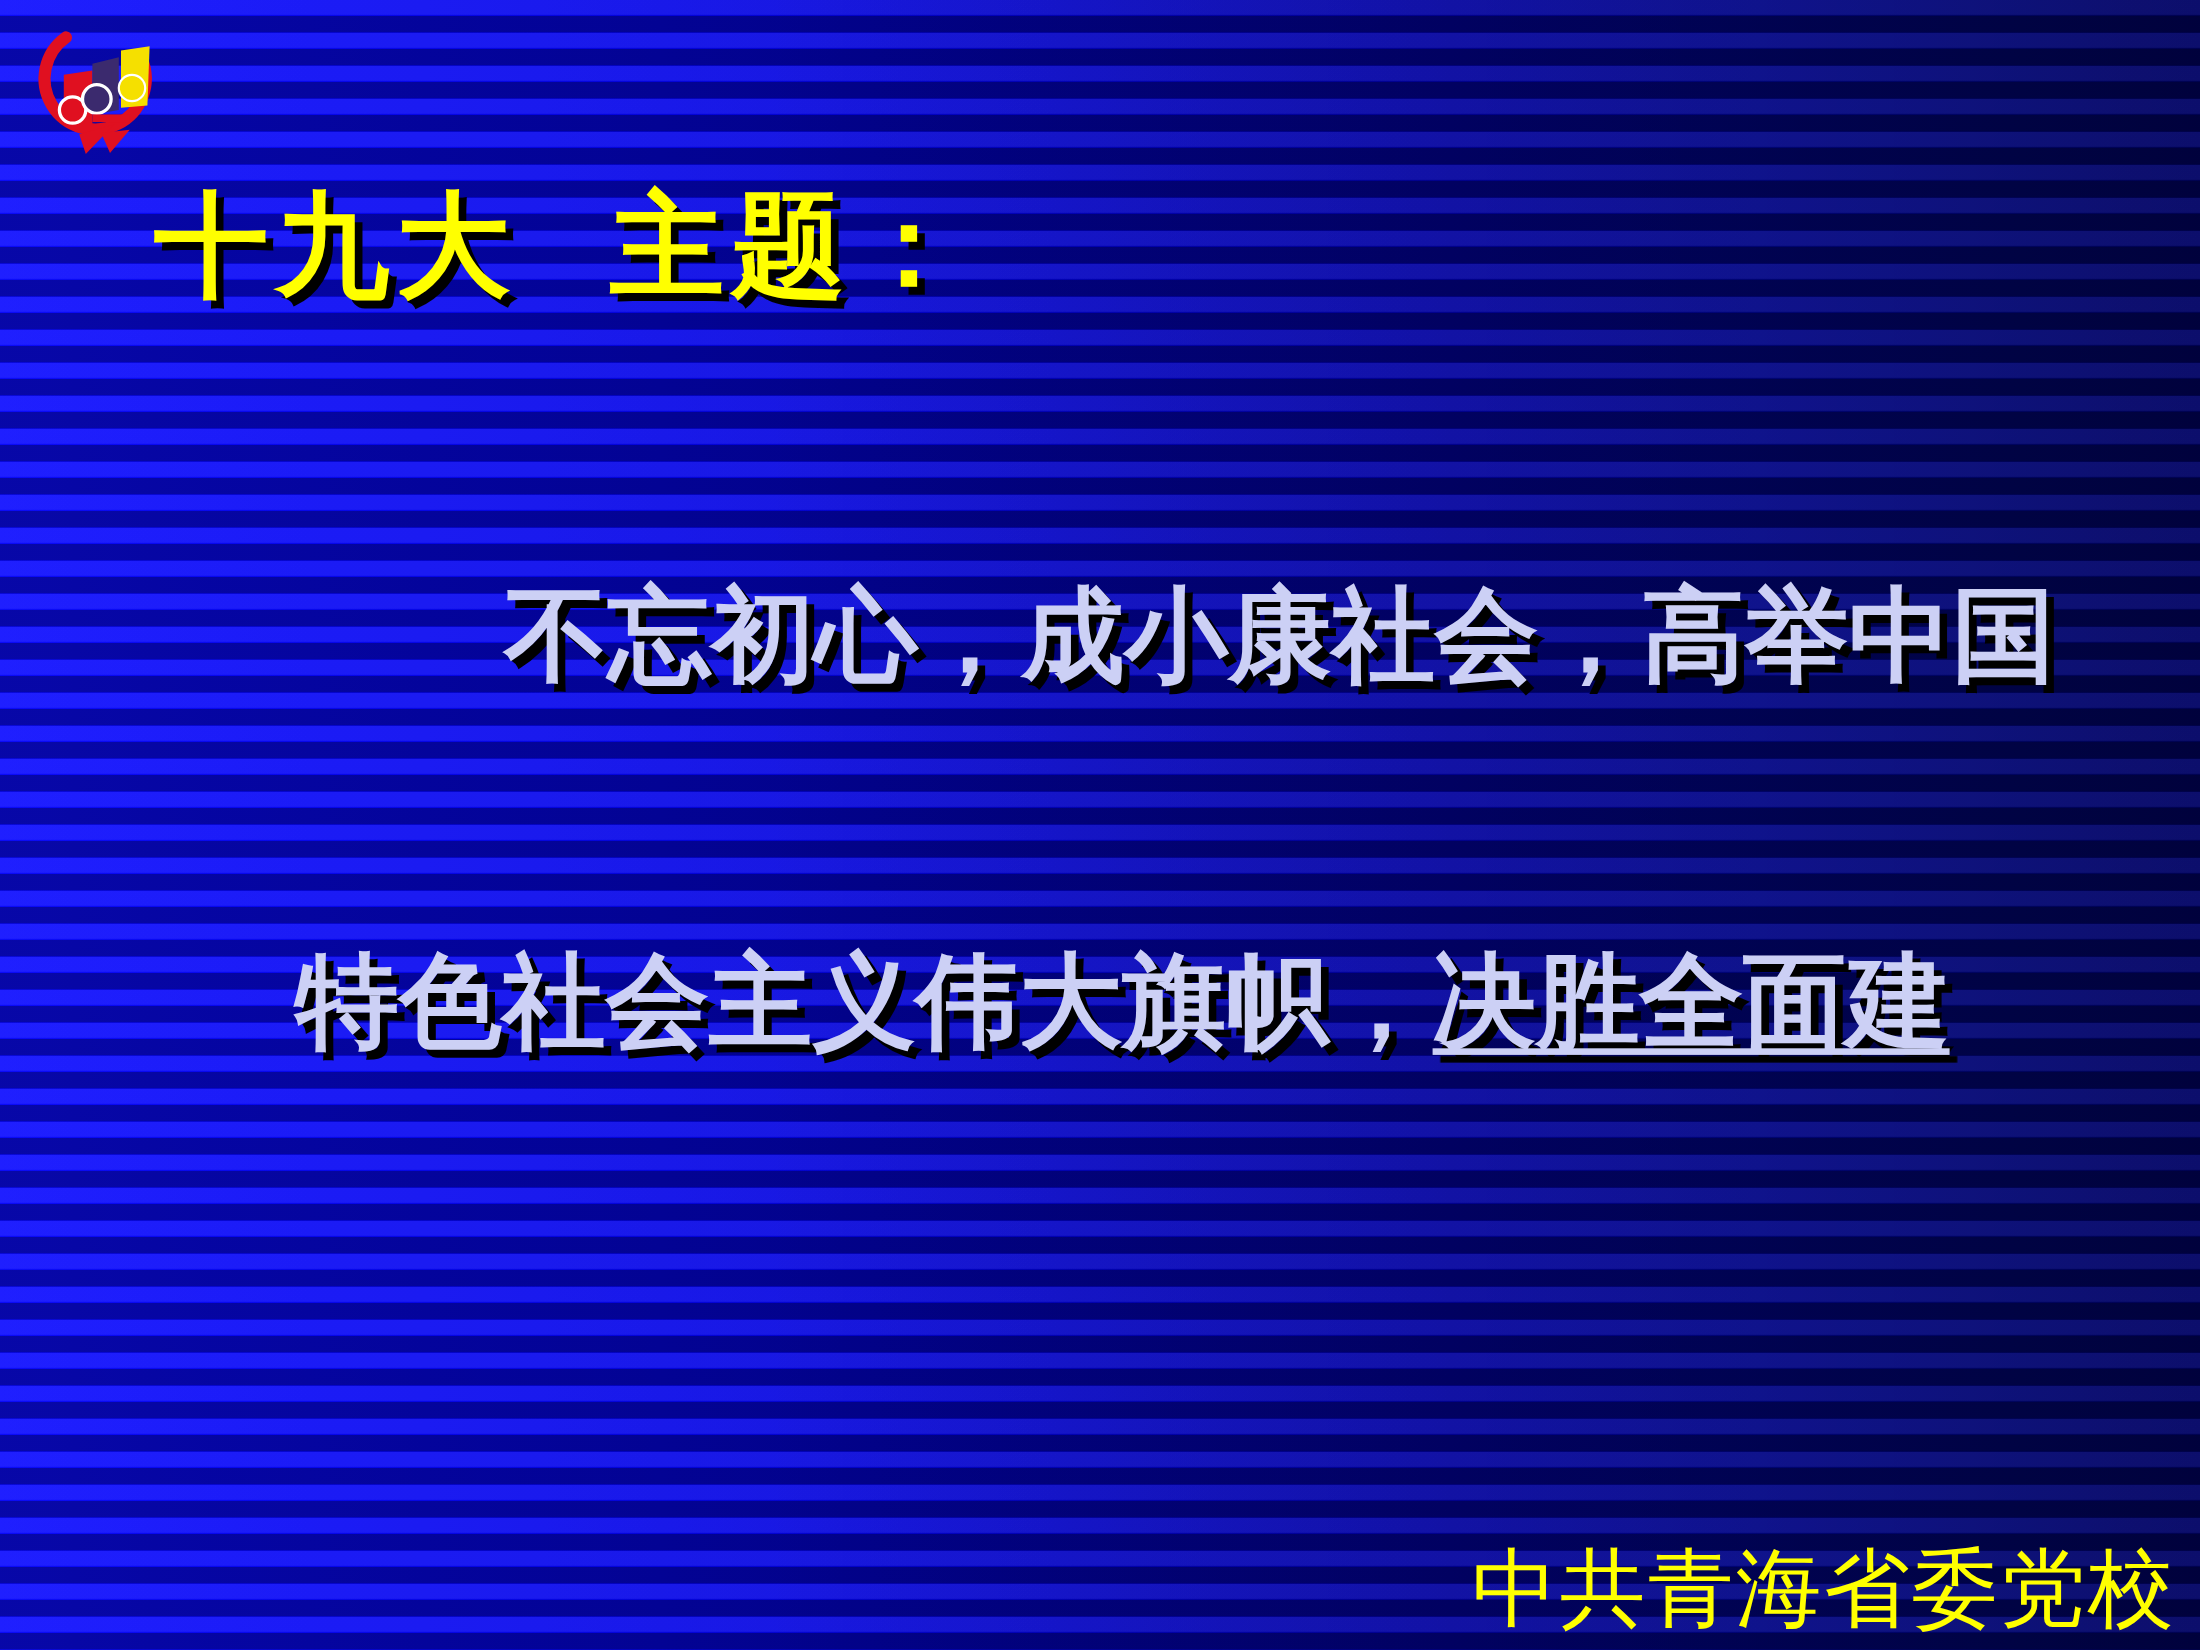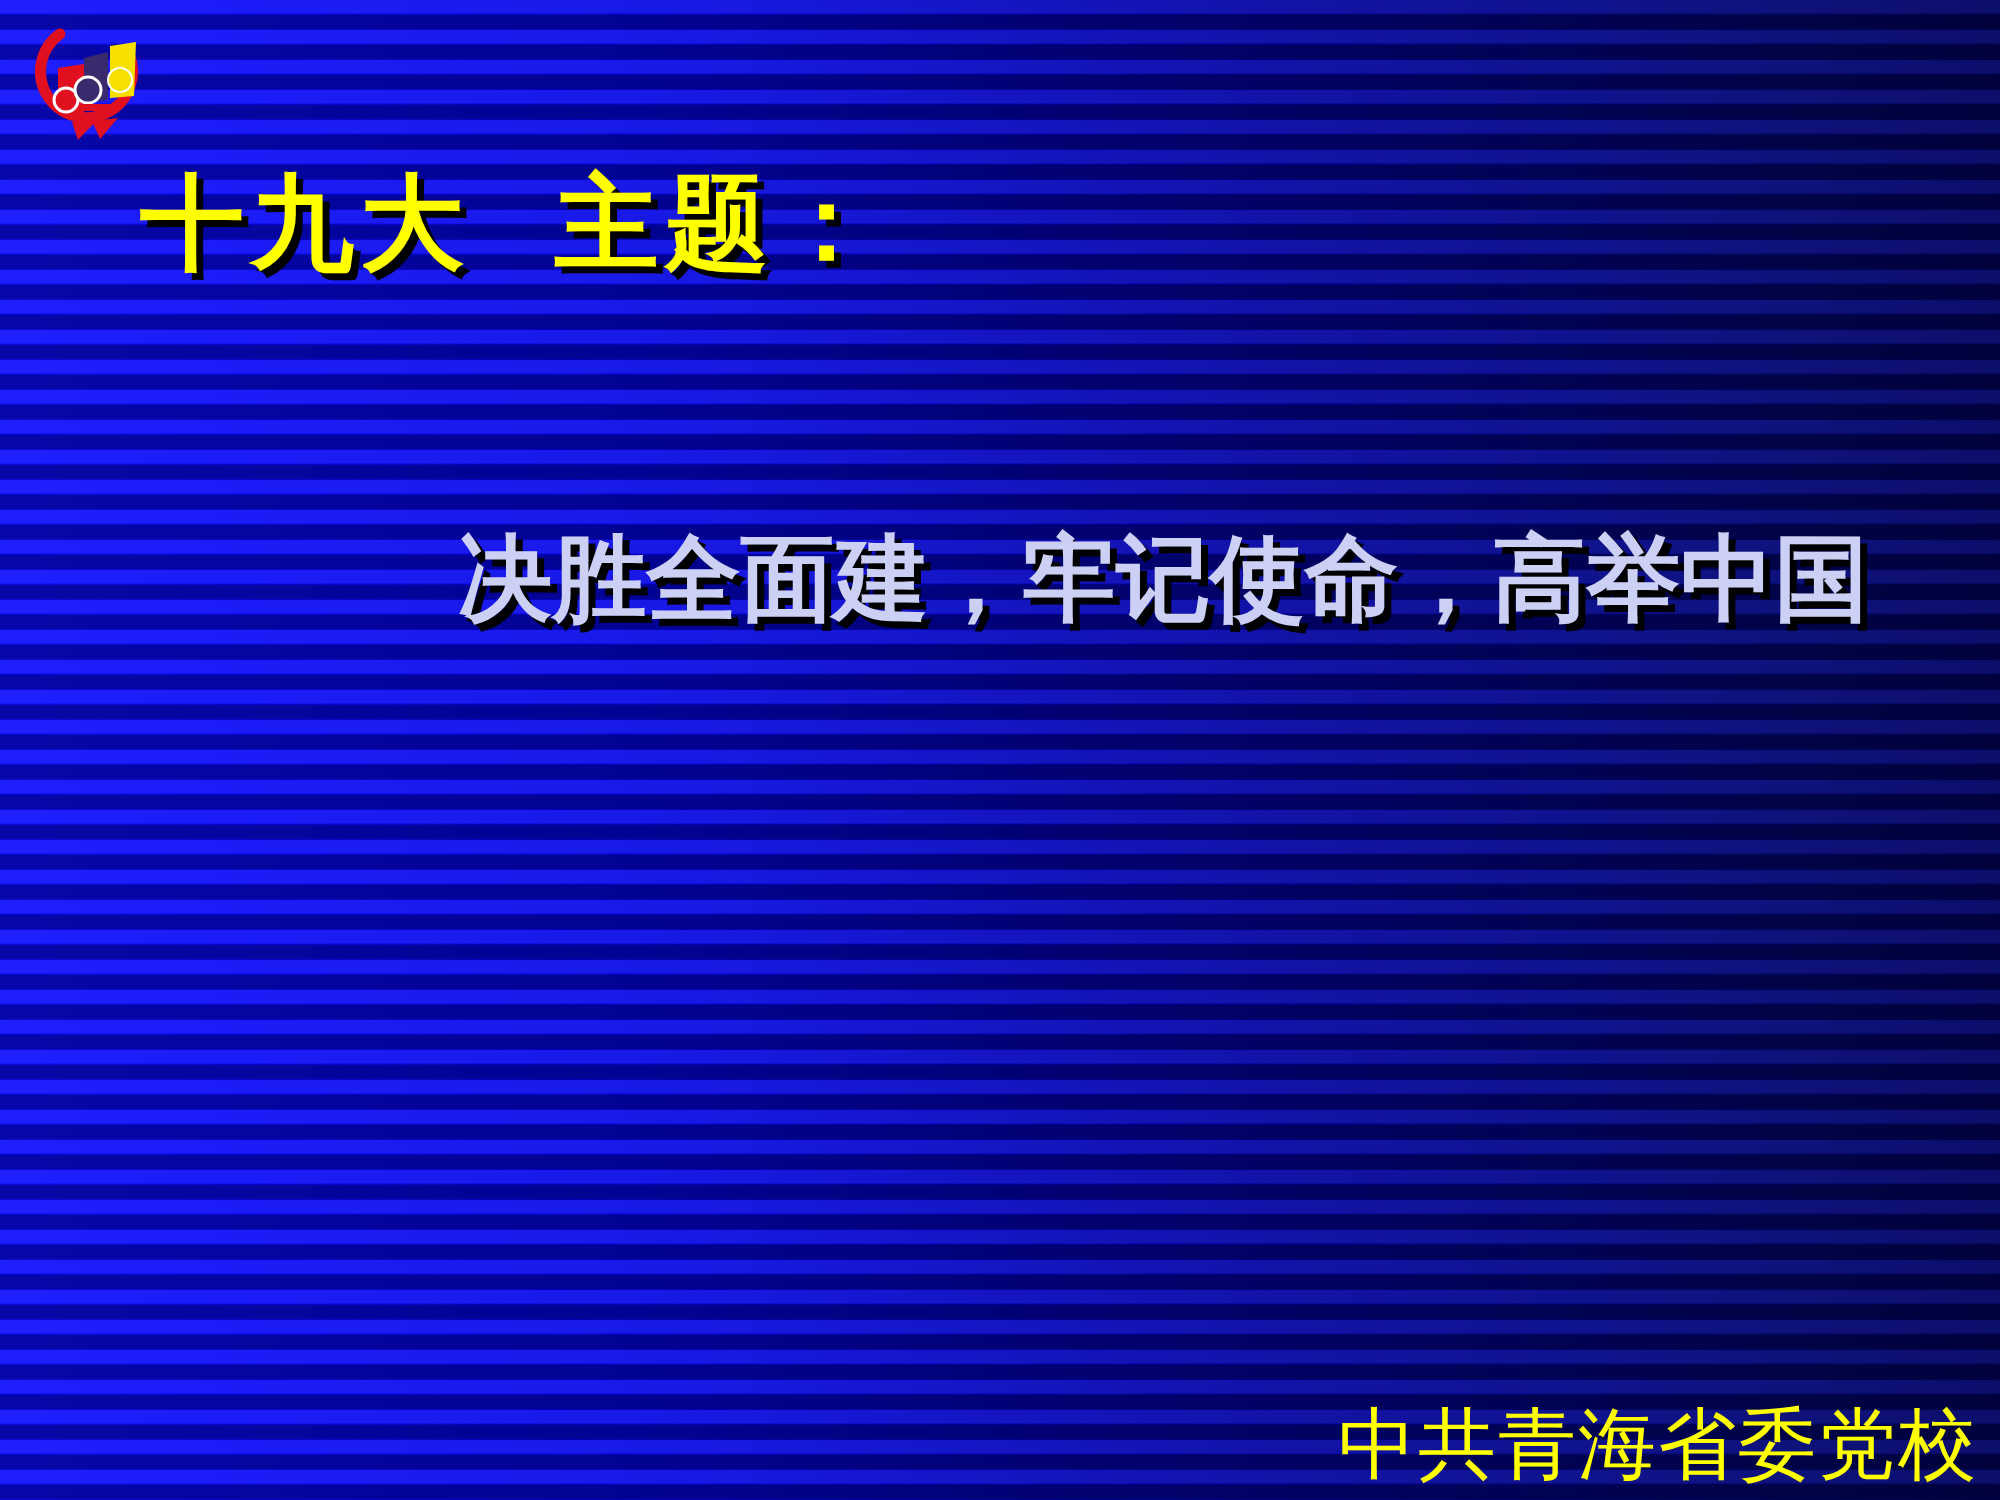--- a/index.html
+++ b/index.html
@@ -150,21 +150,24 @@
       <circle cx="94" cy="62" r="12" fill="#F5E000" stroke="#ffffff" stroke-width="2"></circle>
 
       <rect x="58" y="86" width="34" height="7" fill="#E01020"></rect>
     </svg>
   </div>
 
   <div class="title">十九大  主题：</div>
 
   <div class="body-block">
     <div class="body-line indent">
-      <span>决胜全面建，牢记使命，高举中国</span>
+      <span>不忘初心，成小康社会，高举中国</span>
+    </div>
+    <div class="body-line">
+      <span>特色社会主义伟大旗帜，</span><span class="u">决胜全面建</span>
     </div>
     <div class="body-line">
       
     </div>
 
   </div>
 
   <div class="footer">中共青海省委党校</div>
 
 </div>

